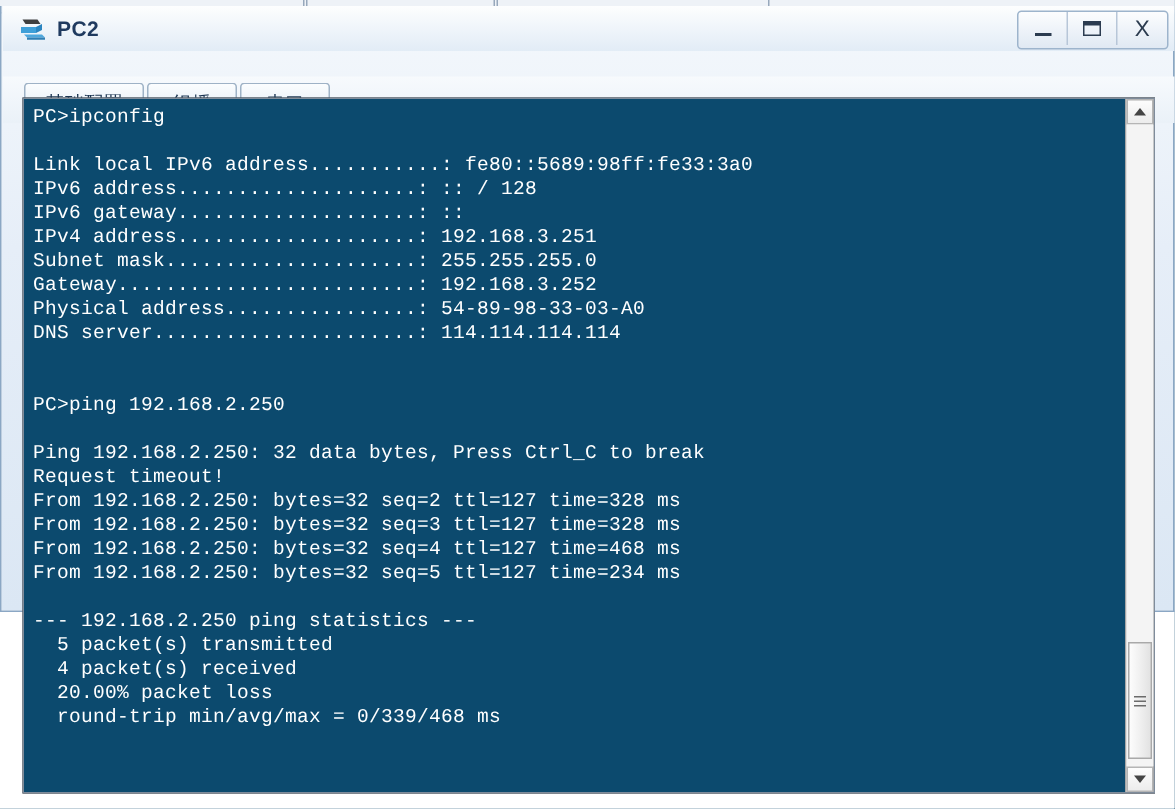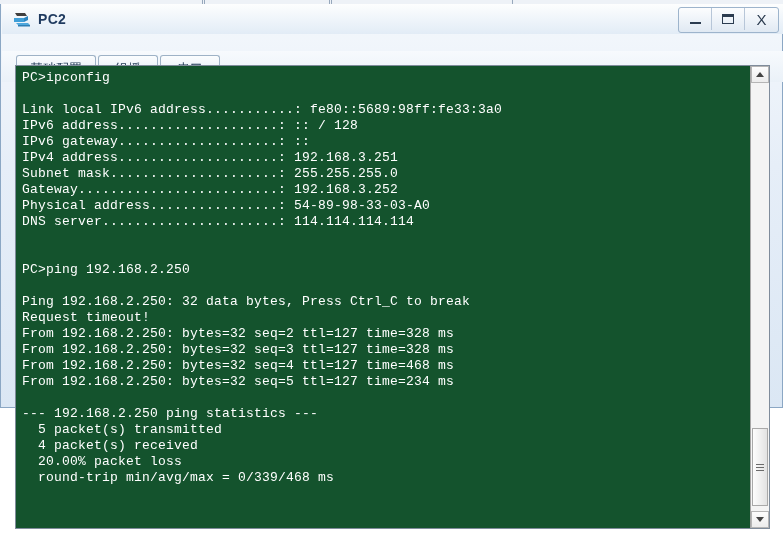--- a/index.html
+++ b/index.html
@@ -158,21 +158,21 @@
     top: 61px;
     width: 755px;
     height: 464px;
     box-sizing: border-box;
     background: #000000;
     border: 1px solid #7f8c9b;
     display: flex;
   }
   .console {
     flex: 1;
-    background: #14532d;
+    background: #0c4a6e;
     color: #ffffff;
     font-family: "Liberation Mono", "DejaVu Sans Mono", monospace;
     font-size: 13px;
     line-height: 16px;
     padding: 4px 0 0 6px;
     box-sizing: border-box;
     overflow: hidden;
     white-space: pre;
     letter-spacing: 0.2px;
   }

